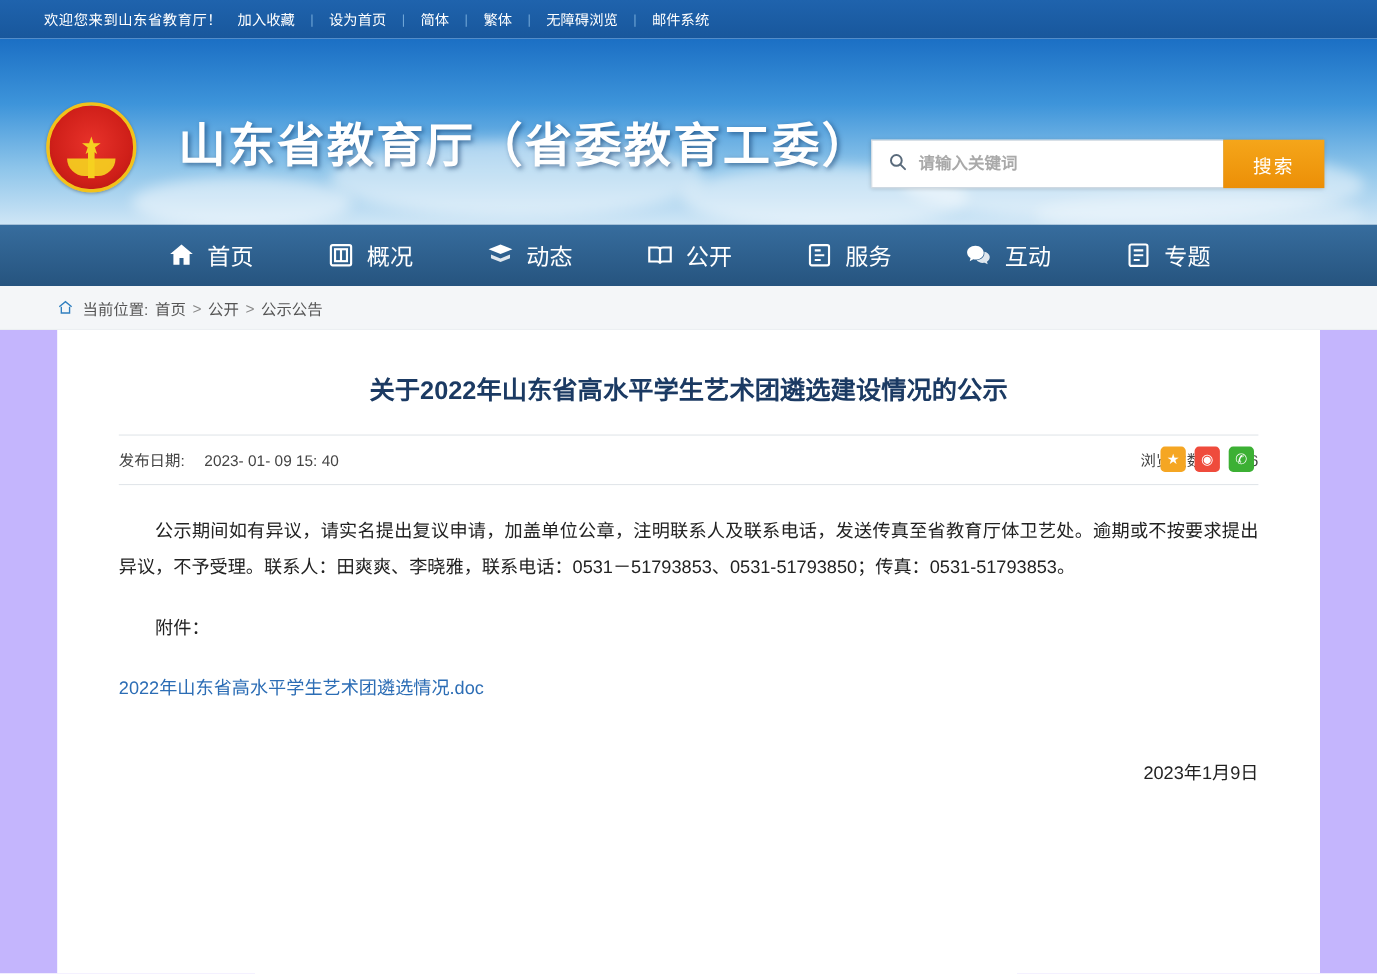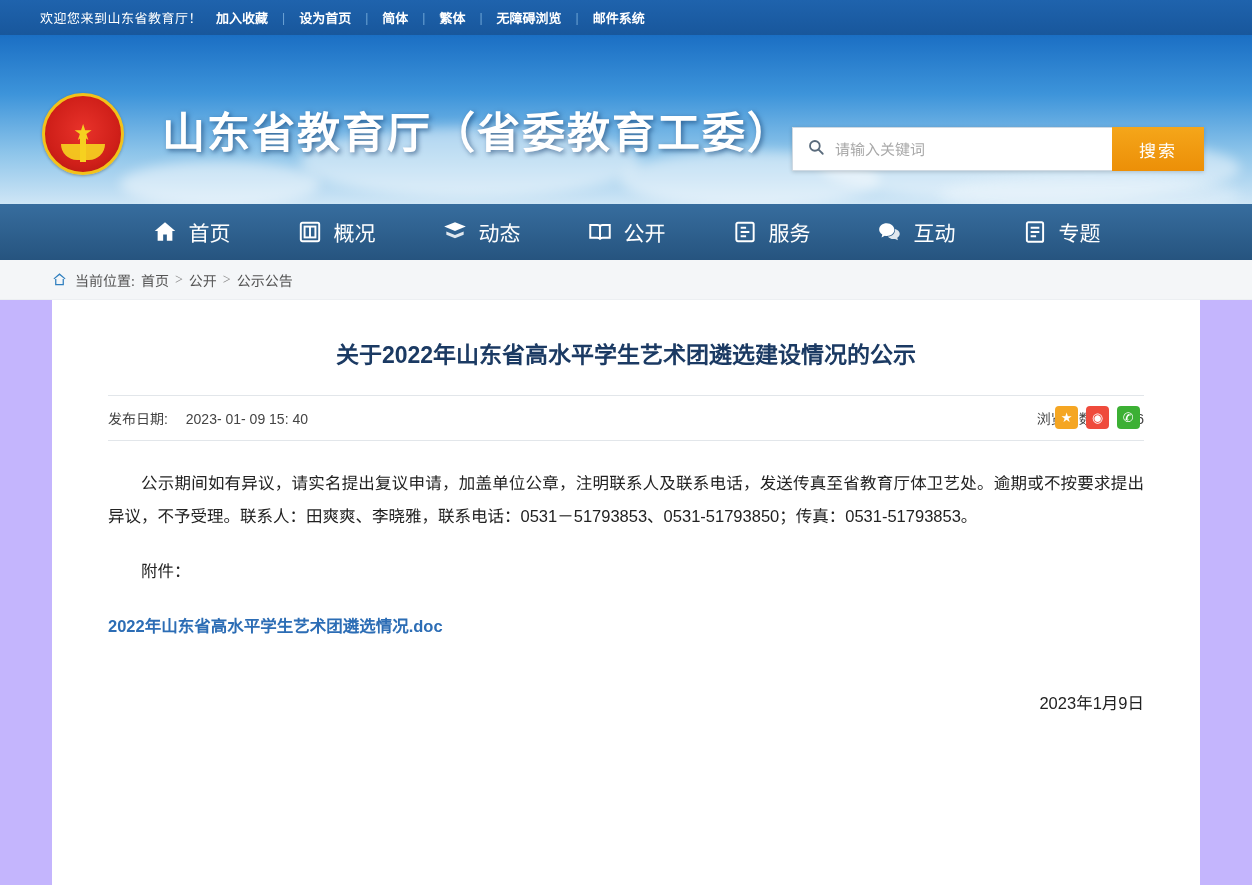--- a/index.html
+++ b/index.html
@@ -22,21 +22,20 @@
     padding: 0 40px 0 40px;
     font-size: 13px;
   }
   .topbar .welcome { font-size: 13px; letter-spacing: .5px; }
   .topbar .links { display: flex; align-items: center; }
   .topbar .links a {
     color: #ffffff;
     text-decoration: none;
     font-size: 13px;
     padding: 0 14px;
-    font-weight: bold;
   }
   .topbar .sep { color: #6ea5d6; font-size: 12px; }
 
   
   .banner {
     position: relative;
     height: 169px;
     background: linear-gradient(to bottom, #1b6fc4 0%, #3d94da 35%, #8ec5ea 70%, #cfe6f6 100%);
     overflow: hidden;
   }
@@ -123,20 +122,21 @@
   .search-box svg { flex: 0 0 auto; }
   .search-box input {
     border: none;
     outline: none;
     flex: 1;
     font-size: 15px;
     color: #333;
     padding-left: 10px;
     font-family: "Liberation Sans", sans-serif;
     background: transparent;
+    font-weight: bold;
   }
   .search-box input::placeholder { color: #a9a9a9; }
   .search-btn {
     width: 92px;
     background: #f09a12;
     background: linear-gradient(to bottom,#f5a61a,#ec8f07);
     color: #ffffff;
     font-size: 17px;
     border: none;
     cursor: pointer;
@@ -170,21 +170,20 @@
   
   .crumb-bar {
     height: 40px;
     background: #f4f6f8;
     display: flex;
     align-items: center;
     padding-left: 52px;
     font-size: 14px;
     color: #555;
     border-bottom: 1px solid #eceff2;
-    font-family: Liberation Serif, serif;
   }
   .crumb-bar .home-ico { margin-right: 8px; display: inline-flex; }
   .crumb-bar a { color: #555; text-decoration: none; }
   .crumb-bar .sepc { margin: 0 6px; color: #888; }
 
   
   .page-bg {
     background: #c4b5fd;
     padding: 0 52px 0 52px;
     height: calc(885px - 35px - 169px - 56px - 40px);
@@ -237,21 +236,20 @@
 
   .art-body { padding-top: 26px; font-size: 16.5px; color: #222; line-height: 2.0; }
   .art-body p { margin: 0 0 22px 0; text-indent: 2em; text-align: justify; }
   .att-label { margin: 28px 0 6px 0; text-indent: 0; }
   .att-link {
     color: #2c6db5;
     text-decoration: none;
     font-size: 16.5px;
     text-indent: 0;
     display: inline-block;
-    font-weight: bold;
   }
   .signoff { text-align: right; margin-top: 44px; font-size: 16.5px; color: #222; line-height: 2.0; }
   .signoff div { margin-bottom: 2px; }
 </style>
 </head>
 <body>
 
 <div class="topbar">
   <div class="welcome">欢迎您来到山东省教育厅！</div>
   <div class="links">

